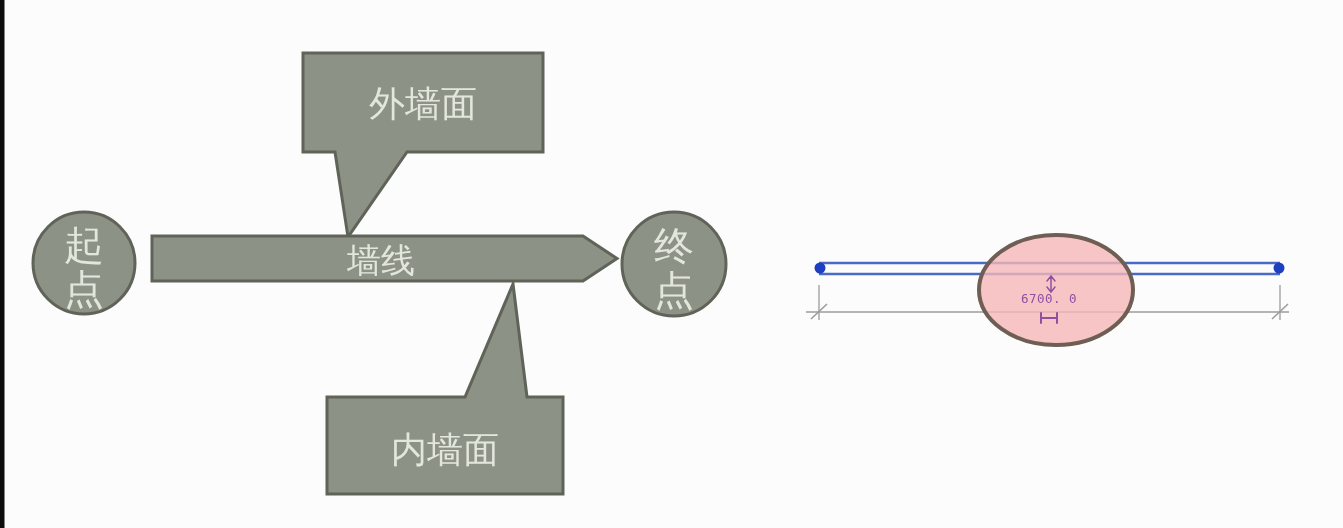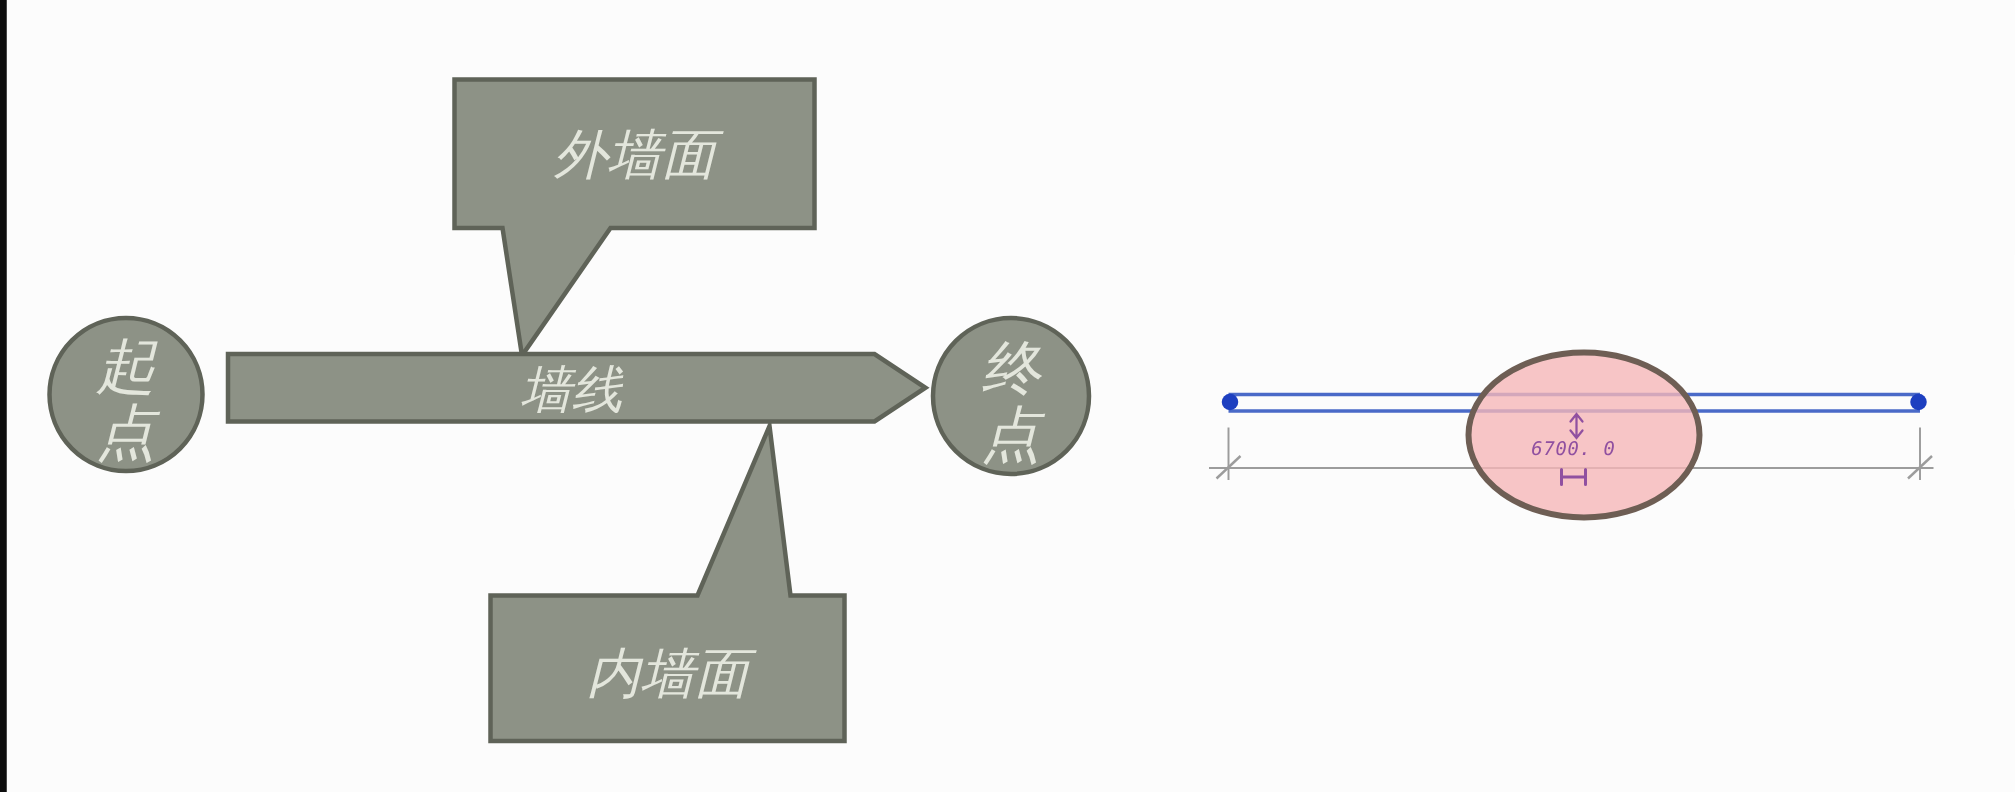--- a/index.html
+++ b/index.html
@@ -6,21 +6,20 @@
     margin: 0;
     padding: 0;
     background: #ffffff;
     font-family: "Liberation Sans", sans-serif;
   }
   .screen {
     position: relative;
     width: 1343px;
     height: 528px;
     overflow: hidden;
-    font-style: italic;
   }
   .screen svg {
     position: absolute;
     top: 0;
     left: 0;
     display: block;
   }
   .cjk-label {
     font-family: "Liberation Sans", sans-serif;
     stroke: none;

